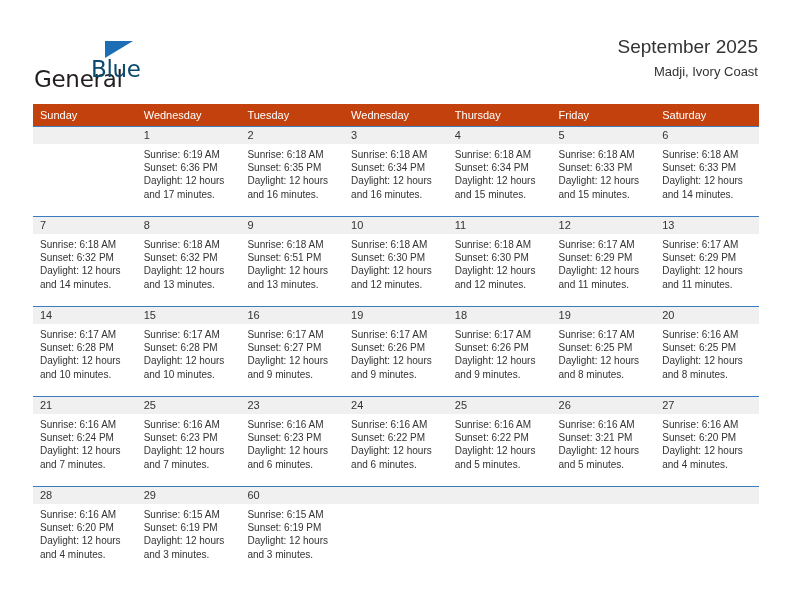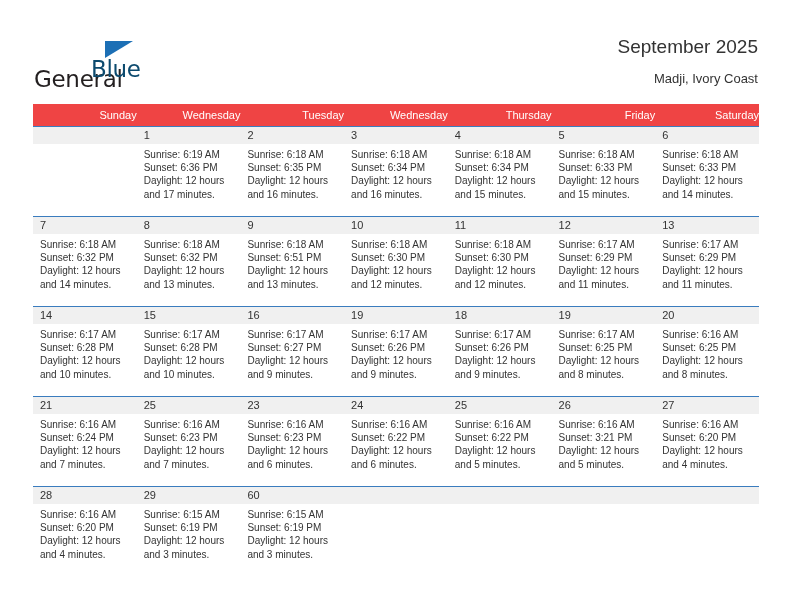--- a/index.html
+++ b/index.html
@@ -79,43 +79,42 @@
     text-align: right;
   }
   .cal-title {
     font-size: 19px;
     font-weight: 400;
     color: #333333;
     line-height: 34px;
     white-space: nowrap;
   }
   .cal-subtitle {
-    margin-top: 7px;
     font-size: 13px;
     font-weight: 400;
     color: #333333;
     line-height: 16px;
     white-space: nowrap;
   }
 
   
   .calendar {
     position: absolute;
     left: 33px;
     top: 104px;
     width: 726px;
     border-collapse: collapse;
     table-layout: fixed;
   }
   .calendar th {
-    background: #ef4444;
+    background: #c2410c;
     color: #ffffff;
     font-size: 11px;
     font-weight: normal;
-    text-align: right;
+    text-align: left;
     padding: 5px 0 5px 7px;
     height: 11px;
     border: none;
   }
   .calendar td {
     vertical-align: top;
     padding: 0;
     border-top: 1px solid #3a7cbe;
     height: 89px;
     width: 103.7px;

